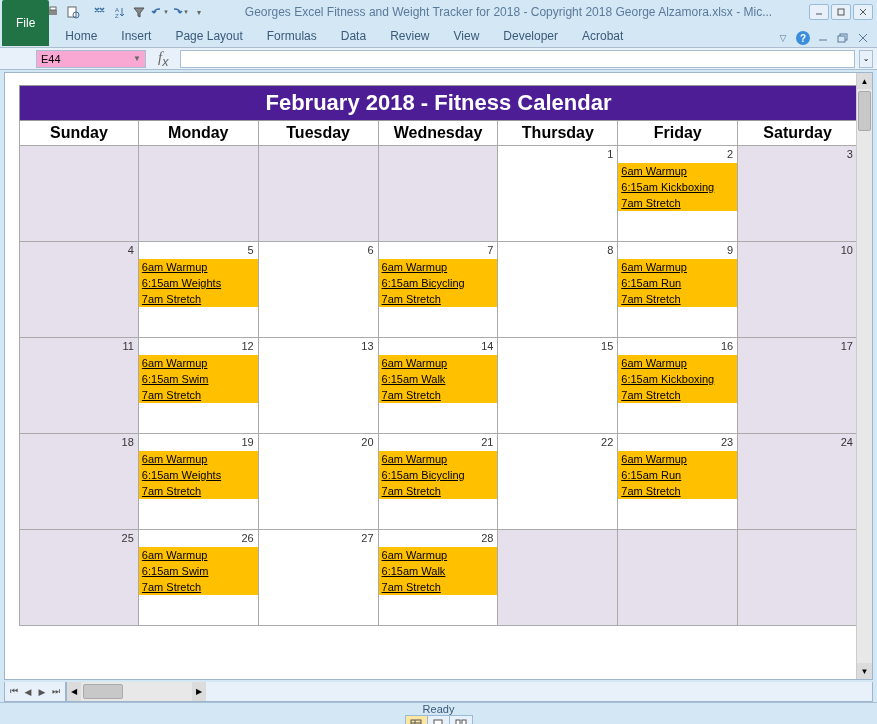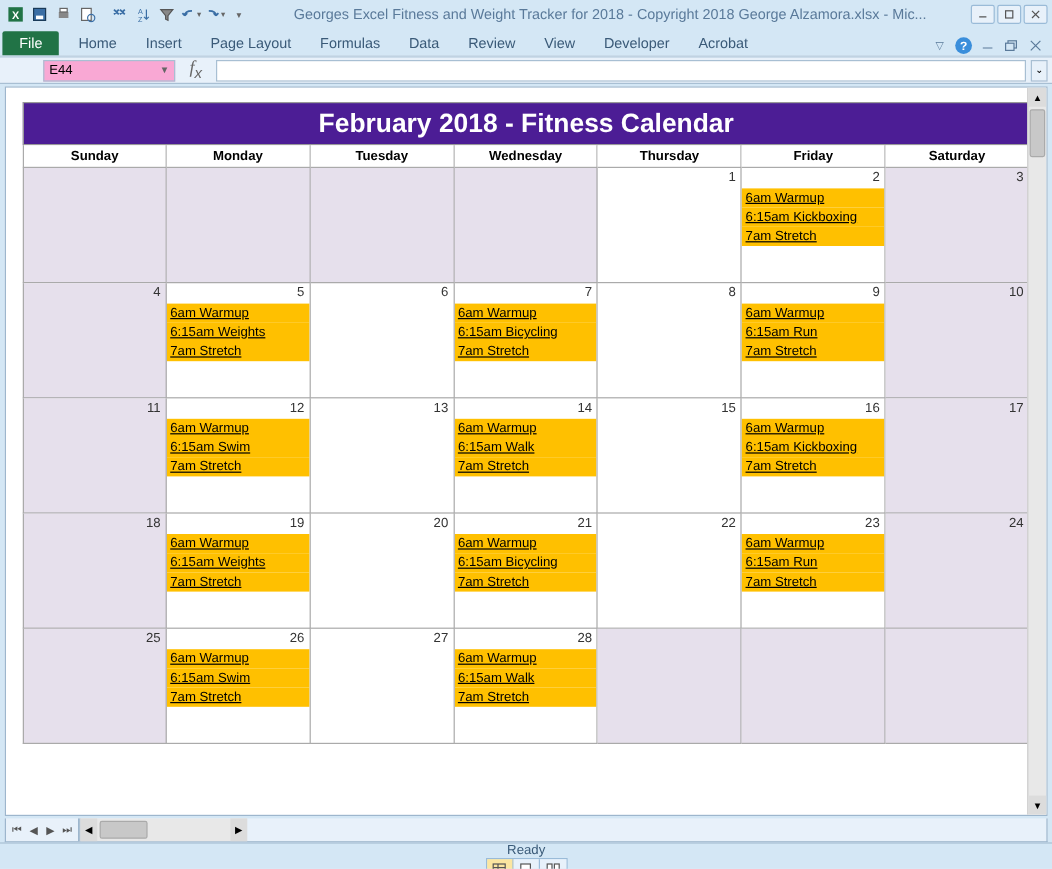--- a/index.html
+++ b/index.html
@@ -8,21 +8,21 @@
 
 .titlebar { display: flex; align-items: center; height: 24px; padding: 0 4px; font-size: 11px; }
 .titlebar .qat { display: flex; gap: 2px; align-items: center; }
 .qat-btn { width: 18px; height: 18px; display: flex; align-items: center; justify-content: center; cursor: pointer; border-radius: 2px; }
 .titlebar .doc-title { flex: 1; text-align: center; color: #5a7a9a; font-size: 12px; white-space: nowrap; overflow: hidden; text-overflow: ellipsis; padding: 0 8px; }
 .win-controls { display: flex; gap: 2px; }
 .win-btn { width: 20px; height: 16px; border: 1px solid #9abbd8; background: #e8f1fa; display: flex; align-items: center; justify-content: center; cursor: pointer; border-radius: 2px; }
 
 
 .ribbon-tabs { display: flex; align-items: flex-end; height: 22px; padding-left: 2px; font-size: 12px; gap: 4px; }
-.file-tab { background: #217346; color: #fff; padding: 3px 14px; font-weight: 400; cursor: pointer; border-radius: 2px 2px 0 0; }
+.file-tab { background: #217346; color: #fff; padding: 16px 14px; font-weight: 400; cursor: pointer; border-radius: 2px 2px 0 0; }
 .ribbon-tab { padding: 3px 12px; color: #3a5a78; cursor: pointer; }
 .ribbon-spacer { flex: 1; }
 .ribbon-right { display: flex; gap: 4px; align-items: center; padding-right: 6px; }
 .ribbon-right .icon { width: 16px; height: 16px; cursor: pointer; display: flex; align-items: center; justify-content: center; }
 
 .ribbon-divider { height: 2px; background: linear-gradient(#b5cce0, #fff); border-bottom: 1px solid #a8bfd3; }
 
 
 .namebox-row { display: flex; align-items: center; background: #e8f1fa; border-bottom: 1px solid #a8bfd3; height: 22px; padding: 0 4px; gap: 4px; }
 .namebox { width: 110px; height: 18px; background: #f9a8d4; border: 1px solid #a8bfd3; font-size: 11px; padding: 0 4px; display: flex; align-items: center; justify-content: space-between; }
@@ -31,21 +31,21 @@
 .fx-label { font-style: italic; font-family: "Times New Roman", serif; color: #666; font-size: 15px; padding: 0 4px; }
 .formula-input { flex: 1; height: 18px; background: #fff; border: 1px solid #a8bfd3; font-size: 11px; padding: 0 4px; }
 .fb-expand { width: 14px; height: 18px; background: #e8f1fa; border: 1px solid #a8bfd3; display:flex; align-items:center; justify-content:center; font-size:8px; cursor:pointer;}
 
 
 .worksheet { position: absolute; top: 72px; left: 4px; right: 4px; bottom: 44px; background: #fff; border: 1px solid #9db6cd; overflow: hidden; }
 .sheet-inner { padding: 12px 14px 0 14px; height: 100%; overflow: auto; }
 
 .cal-title { background: #4c1d95; color: #fff; text-align: center; font-size: 22px; font-weight: bold; padding: 4px 0; border: 1px solid #999; }
 .cal-header { display: grid; grid-template-columns: repeat(7, 1fr); }
-.cal-header > div { border: 1px solid #aaa; border-top: none; text-align: center; font-size: 11px; font-weight: bold; padding: 3px 0; background: #fff; }
+.cal-header > div { border: 1px solid #aaa; border-top: none; text-align: center; font-size: 16px; font-weight: bold; padding: 3px 0; background: #fff; }
 .cal-header > div + div { border-left: none; }
 
 .cal-body { display: grid; grid-template-columns: repeat(7, 1fr); grid-template-rows: repeat(5, 96px); }
 .cal-cell { border: 1px solid #aaa; border-top: none; position: relative; font-size: 11px; overflow: hidden; }
 .cal-cell + .cal-cell { border-left: none; }
 .cal-body .cal-cell:nth-child(7n+1) { border-left: 1px solid #aaa; }
 .cal-body .cal-cell:not(:nth-child(7n+1)) { border-left: none; }
 .cal-cell.shaded { background: #e6e0ec; }
 .daynum { position: absolute; top: 2px; right: 4px; font-size: 11px; color: #333; }
 .events { margin-top: 17px; text-decoration: underline; }

